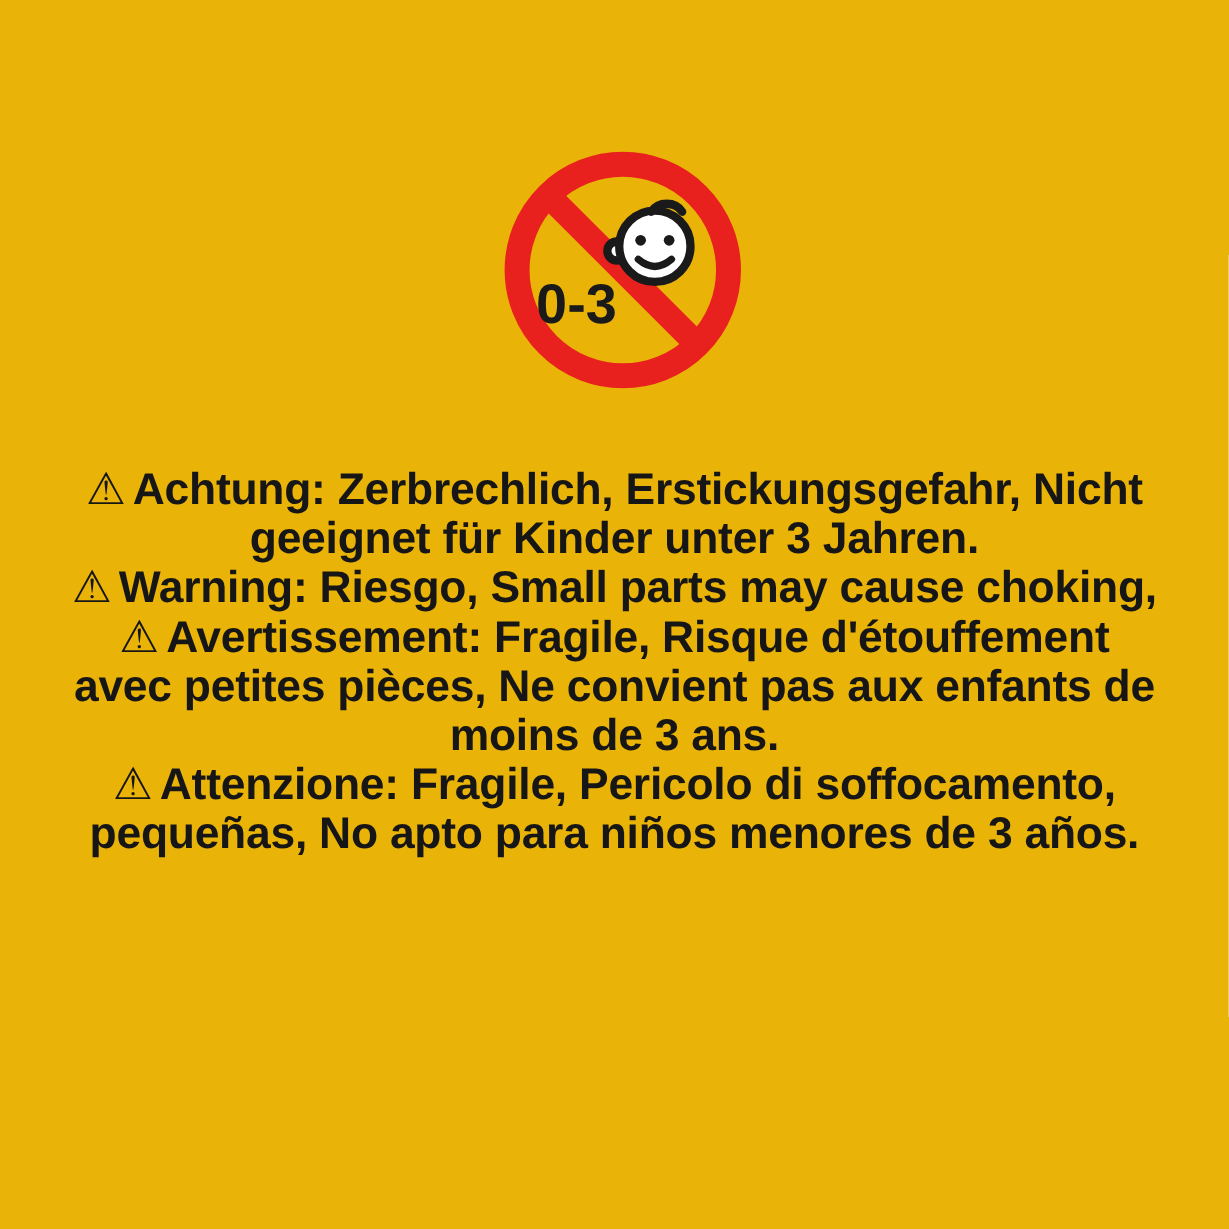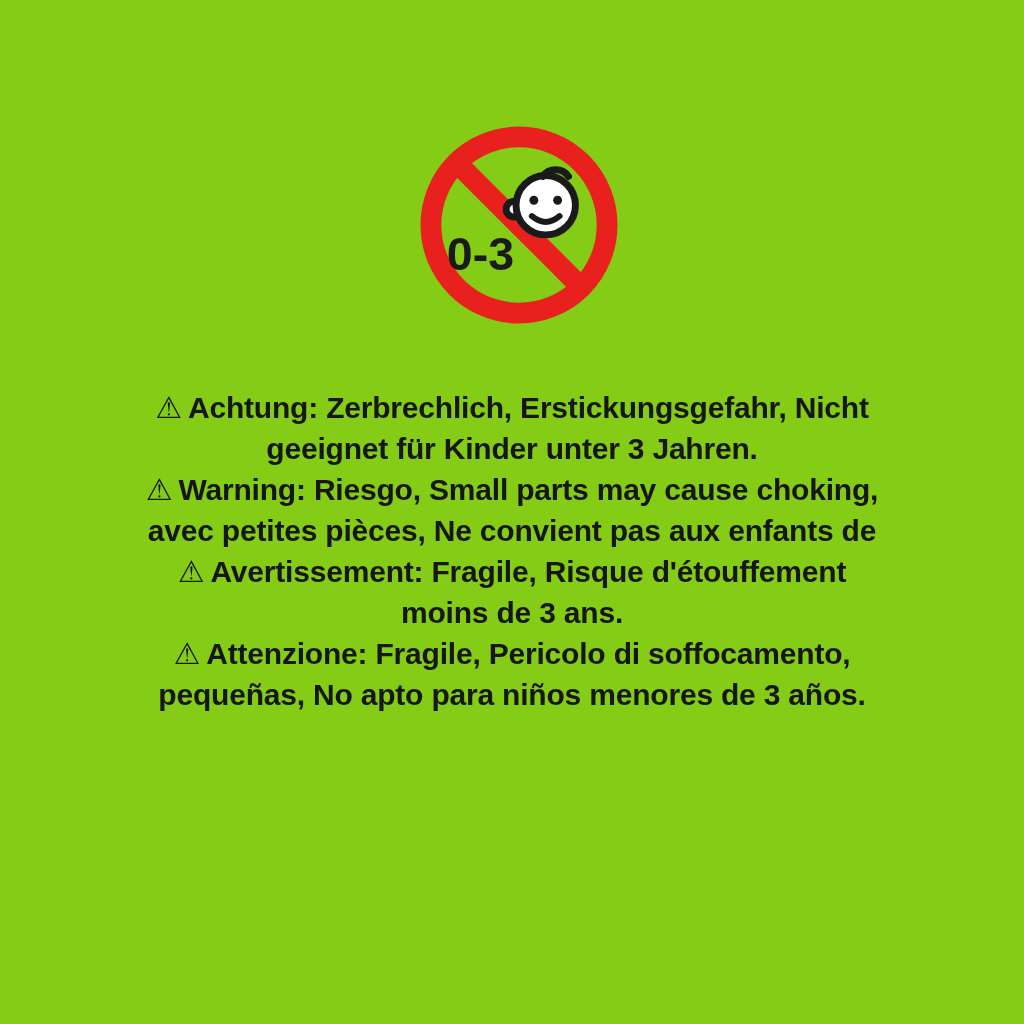--- a/index.html
+++ b/index.html
@@ -5,39 +5,39 @@
   html, body {
     margin: 0;
     padding: 0;
     background: #ffffff;
     font-family: "Liberation Sans", "DejaVu Sans", sans-serif;
   }
   .canvas {
     position: relative;
     width: 1024px;
     height: 1024px;
-    background: #84cc16;
+    background: #eab308;
     overflow: hidden;
   }
   .prohibition-icon {
     position: absolute;
     left: 420px;
     top: 126px;
     width: 198px;
     height: 198px;
   }
   .warnings-block {
     position: absolute;
     left: 52px;
     top: 387px;
     width: 920px;
     text-align: center;
     color: #161616;
     font-weight: 700;
-    font-size: 30px;
+    font-size: 37px;
     line-height: 41px;
     letter-spacing: -0.2px;
   }
   .warning-line {
     white-space: nowrap;
   }
   .warn-glyph {
     font-weight: 400;
     margin-right: 6px;
   }
@@ -79,22 +79,22 @@
     <div>
       <div class="warning-line"><span class="warn-glyph">⚠</span><span>Achtung: Zerbrechlich, Erstickungsgefahr, Nicht</span></div>
       <div class="warning-line">geeignet für Kinder unter 3 Jahren.</div>
     </div>
 
     <div>
       <div class="warning-line"><span class="warn-glyph">⚠</span><span>Warning: Riesgo, Small parts may cause choking,</span></div>
     </div>
 
     <div>
+      <div class="warning-line"><span class="warn-glyph">⚠</span><span>Avertissement: Fragile, Risque d'étouffement</span></div>
       <div class="warning-line">avec petites pièces, Ne convient pas aux enfants de</div>
-      <div class="warning-line"><span class="warn-glyph">⚠</span><span>Avertissement: Fragile, Risque d'étouffement</span></div>
       <div class="warning-line">moins de 3 ans.</div>
     </div>
 
     <div>
       <div class="warning-line"><span class="warn-glyph">⚠</span><span>Attenzione: Fragile, Pericolo di soffocamento,</span></div>
     </div>
 
     <div>
       <div class="warning-line">pequeñas, No apto para niños menores de 3 años.</div>
     </div>

